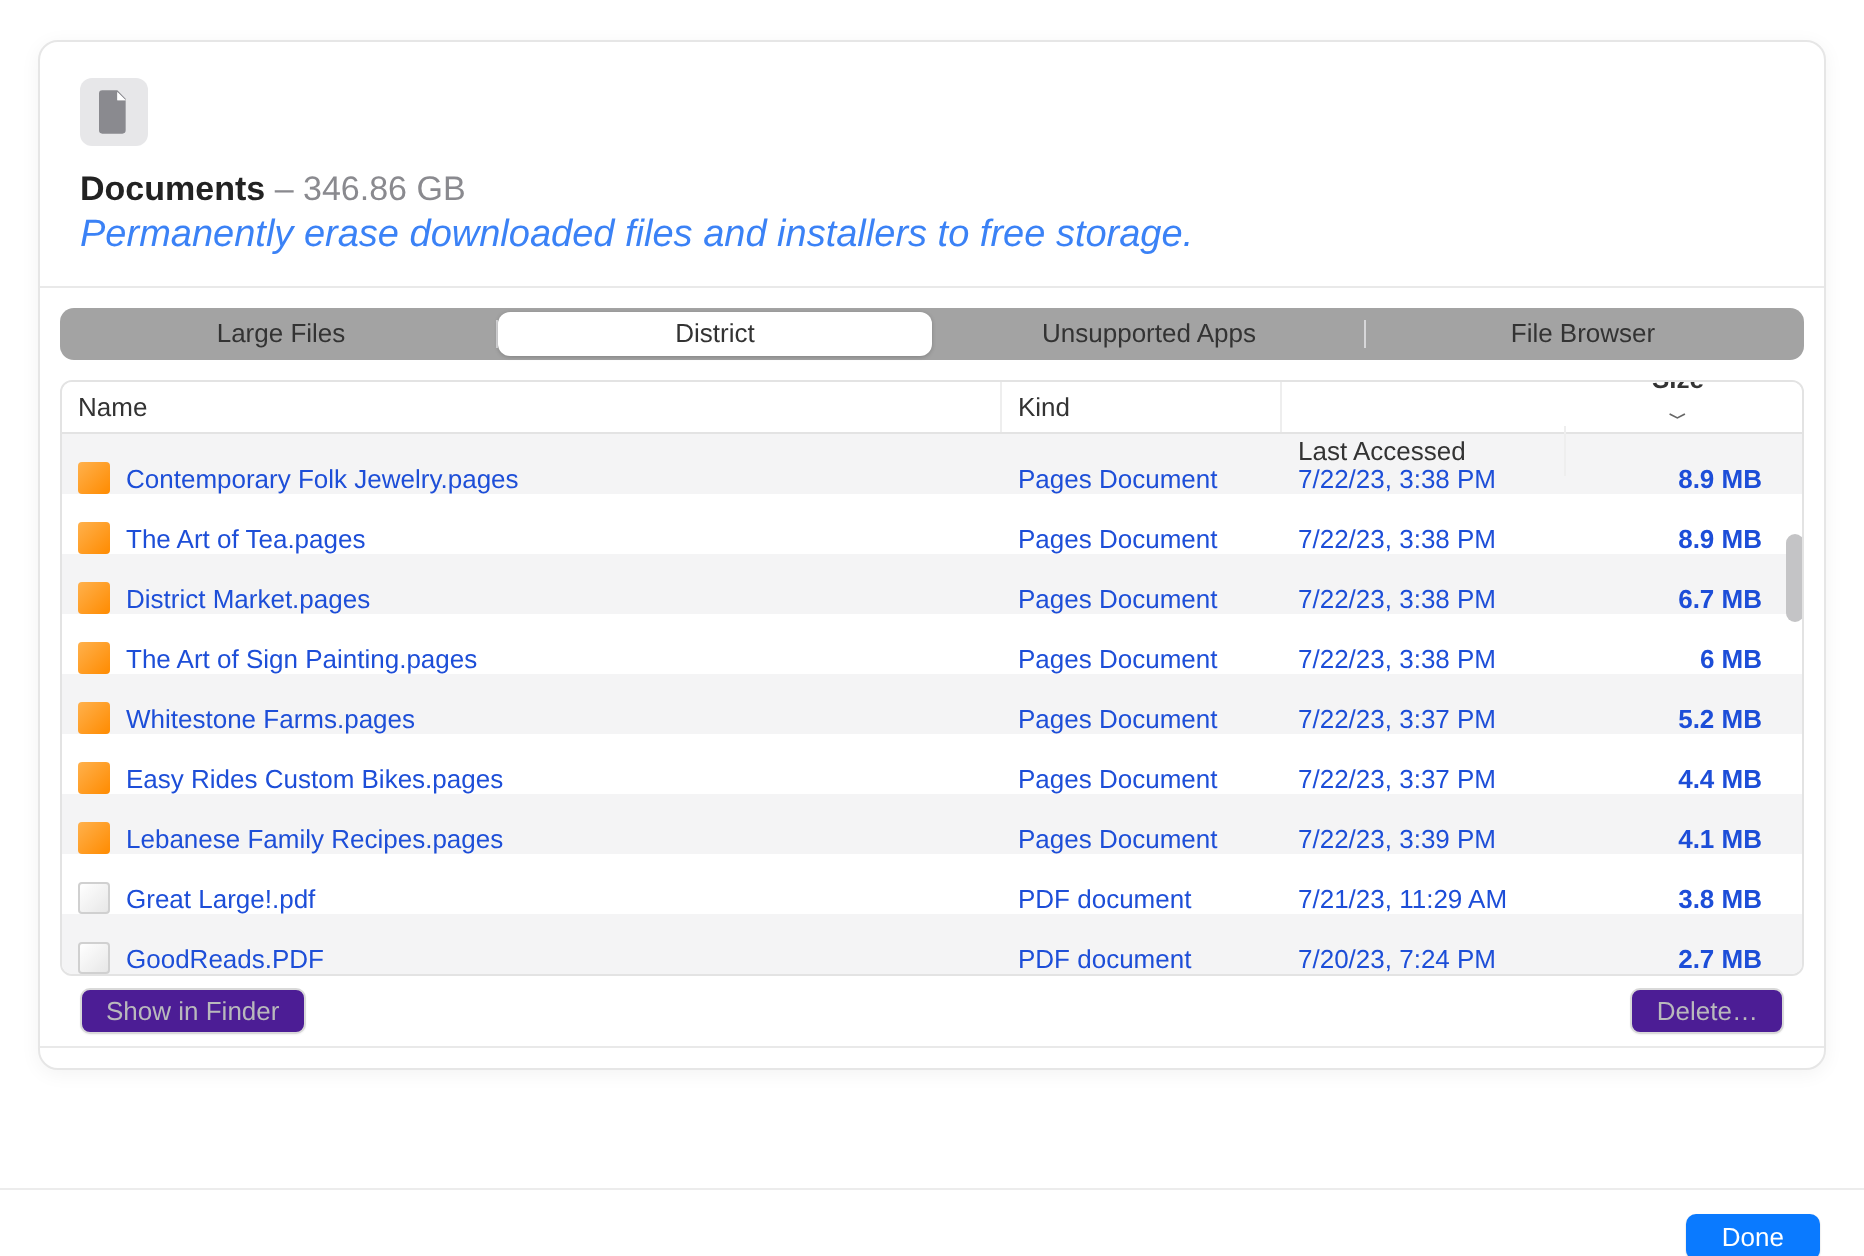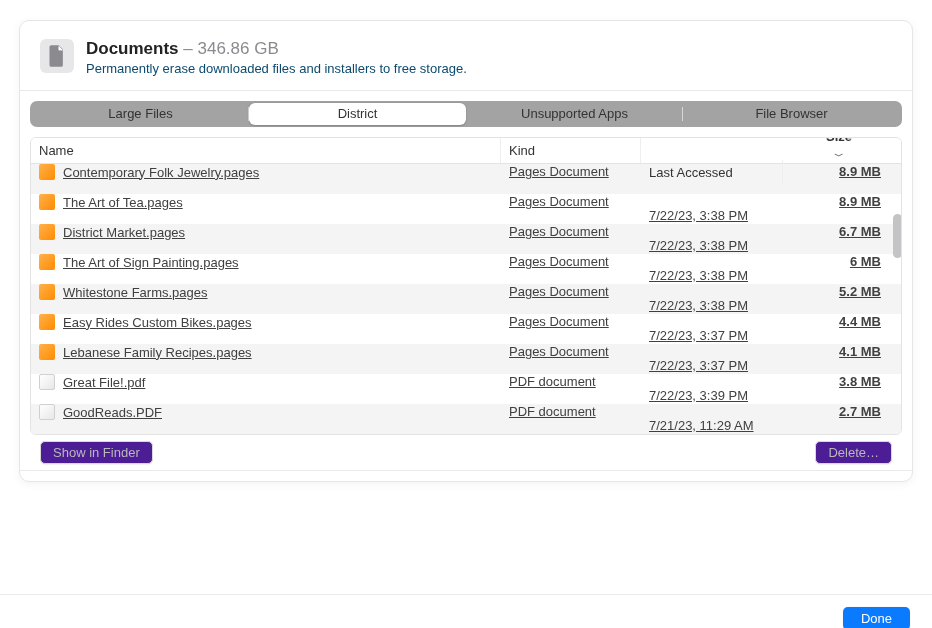--- a/index.html
+++ b/index.html
@@ -17,33 +17,34 @@
     border: 1px solid #e6e6e6;
     border-radius: 10px;
     box-shadow: 0 2px 10px rgba(0,0,0,0.05);
     padding-bottom: 10px;
   }
   .header {
     display: flex;
     align-items: flex-start;
     gap: 12px;
     padding: 18px 20px 14px;
+    flex-direction: column;
   }
   .header-icon {
     width: 34px; height: 34px;
     border-radius: 6px;
     background: #e7e7e9;
     display: flex; align-items: center; justify-content: center;
     color: #8a8a8f;
   }
   .header-icon svg { width: 20px; height: 24px; }
   .header-text .title-line { font-size: 17px; }
   .header-title { font-weight: 600; color: #222; }
   .header-size { color: #8a8a8f; }
-  .header-sub { color: #0c4a6e; font-size: 13px; margin-top: 2px; }
+  .header-sub { color: #3b82f6; font-size: 19px; margin-top: 2px; font-style: italic; }
 
   .body {
     border-top: 1px solid #e9e9e9;
     border-bottom: 1px solid #e9e9e9;
     background: #fff;
     padding: 10px 10px 6px;
   }
 
   .segmented {
     display: flex;
@@ -107,24 +108,23 @@
   .col-size { flex: 1; justify-content: flex-end; font-weight: 600; gap: 6px; padding-right: 14px; }
   .sort-caret {
     font-size: 9px;
     color: #666;
   }
 
   .tbody { max-height: 300px; overflow: hidden; }
   .row {
     display: flex;
     height: 30px;
-    align-items: flex-start;
-    font-size: 13px;
-    color: #404040;
-    text-decoration: underline;
+    align-items: flex-end;
+    font-size: 13px;
+    color: #1d4ed8;
   }
   .row:nth-child(odd) { background: #f4f4f5; }
   .row:nth-child(even) { background: #fff; }
   .cell { padding: 0 8px; overflow: hidden; white-space: nowrap; text-overflow: ellipsis; }
   .cell.col-name { display: flex; align-items: center; gap: 8px; }
   .cell.col-size { text-align: right; justify-content: flex-end; display: flex; padding-right: 20px; }
   .file-ico {
     width: 16px; height: 16px;
     border-radius: 2px;
     display: inline-block;
@@ -282,21 +282,21 @@
                 <span class="file-ico pages"></span>
                 <span>Lebanese Family Recipes.pages</span>
               </div>
               <div class="cell col-kind">Pages Document</div>
               <div class="cell col-acc">7/22/23, 3:39 PM</div>
               <div class="cell col-size">4.1 MB</div>
             </div>
             <div class="row">
               <div class="cell col-name">
                 <span class="file-ico pdf"></span>
-                <span>Great File!.pdf</span>
+                <span>Great Large!.pdf</span>
               </div>
               <div class="cell col-kind">PDF document</div>
               <div class="cell col-acc">7/21/23, 11:29 AM</div>
               <div class="cell col-size">3.8 MB</div>
             </div>
             <div class="row">
               <div class="cell col-name">
                 <span class="file-ico pdf"></span>
                 <span>GoodReads.PDF</span>
               </div>

